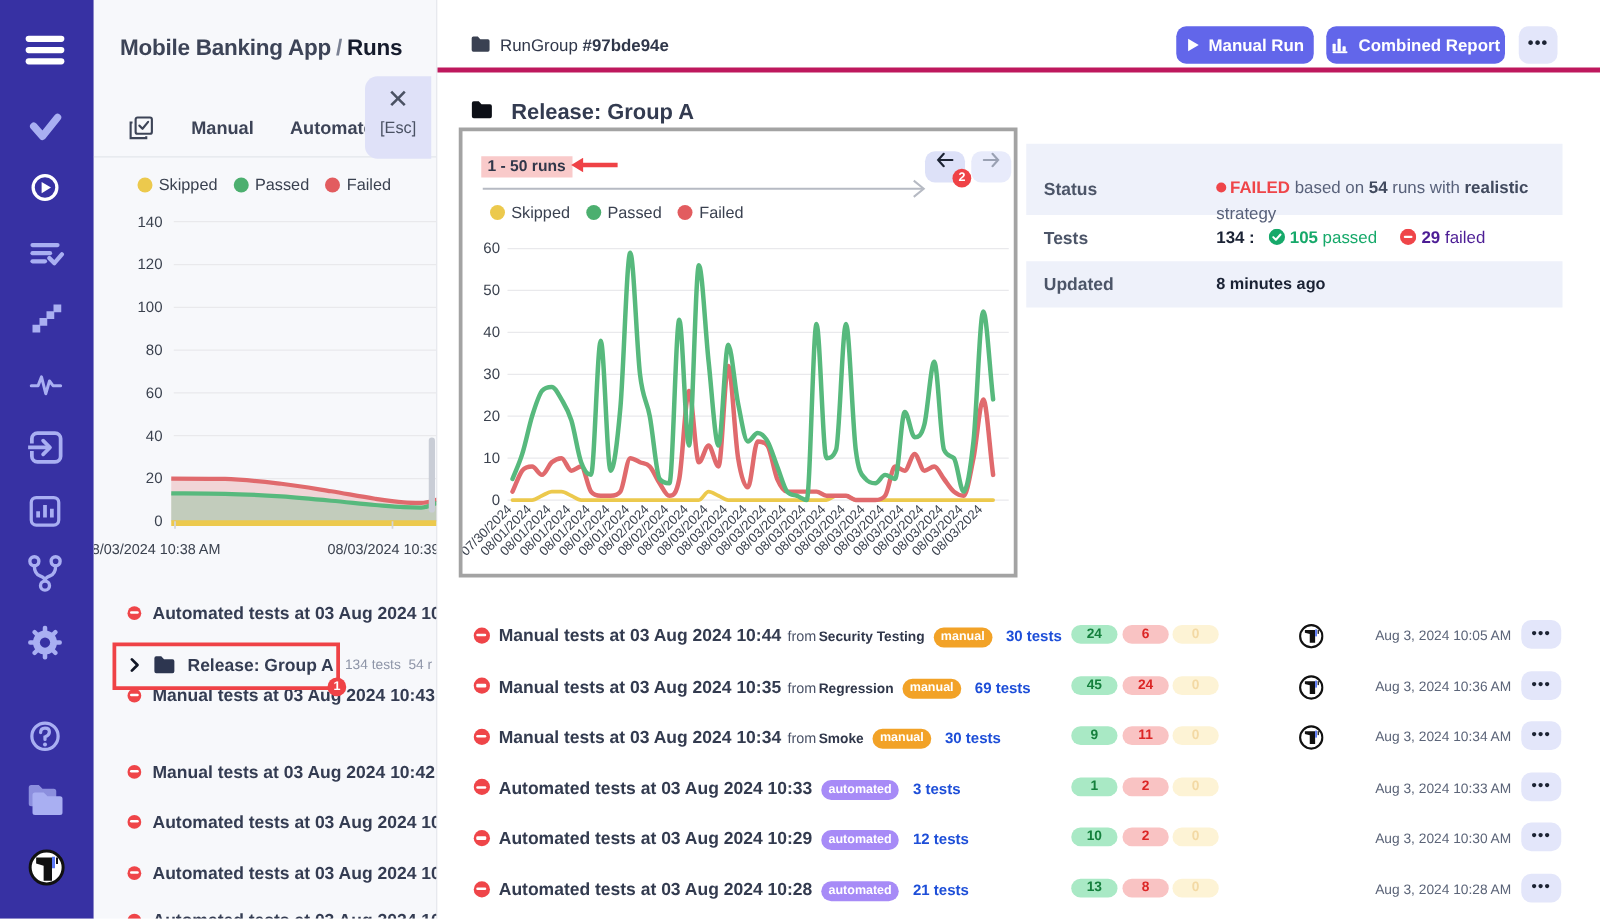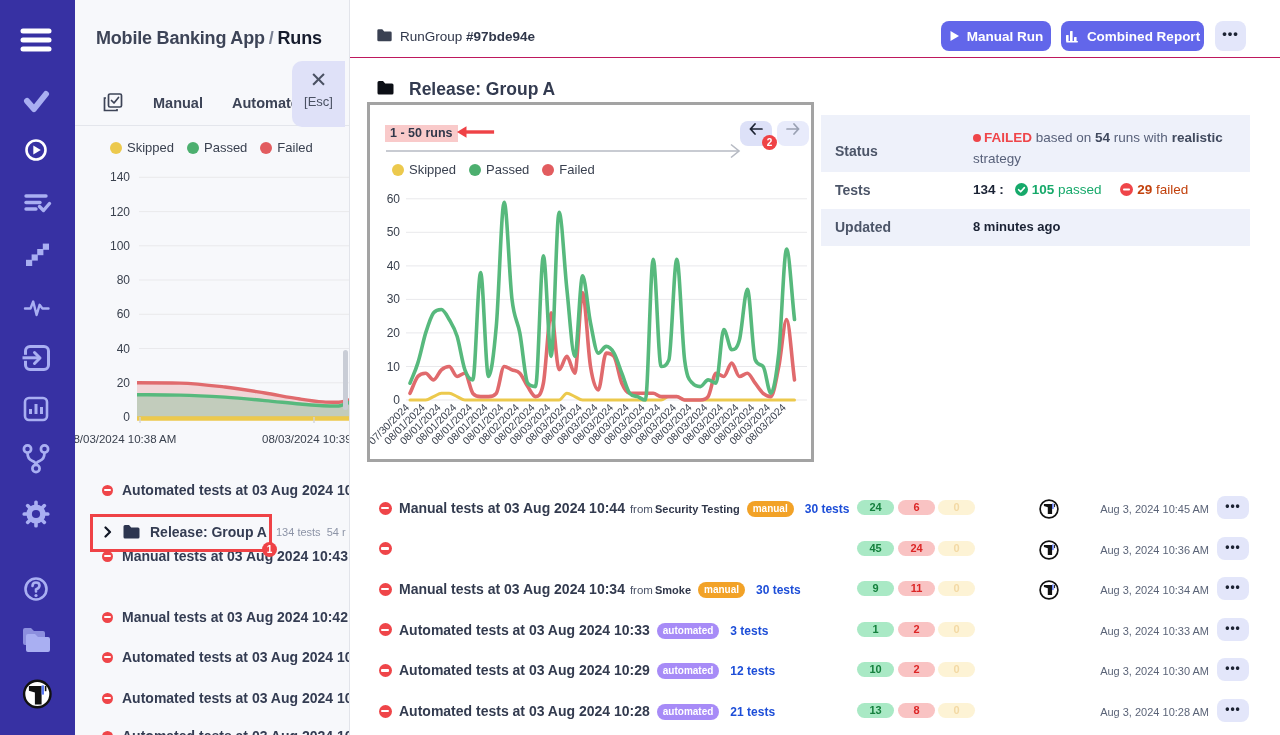--- a/index.html
+++ b/index.html
@@ -32,21 +32,21 @@
   #esc-pop { position:absolute; left:217px; top:61px; width:53px; height:66px; background:#dfe1f8; border-radius:10px 0 0 10px; color:#4a5163; text-align:center; }
   #esc-pop .x { font-size:21px; color:#4a5163; margin-top:8px; line-height:22px; }
   #esc-pop .esc { font-size:13px; margin-top:3px; }
 
   
   #rel-box { position:absolute; left:15px; top:514px; width:182px; height:38px; border:3px solid #ef4246; }
   .num-badge { position:absolute; width:15px; height:15px; border-radius:50%; background:#ef4246; color:#fff; font-size:10px; font-weight:bold; text-align:center; line-height:15px; }
 
   
   #main { position:absolute; left:350px; top:0; width:930px; height:735px; background:#fff; }
-  #topbar { position:absolute; left:0; top:0; width:930px; height:58px; border-bottom:1px solid #be185d; }
+  #topbar { position:absolute; left:0; top:0; width:930px; height:58px; border-bottom:4px solid #be185d; }
   #runGroupLbl { position:absolute; left:50px; top:29px; font-size:13.5px; color:#30374a; }
   .btn { position:absolute; height:30px; border-radius:8px; background:#6266ea; color:#fff; font-size:13.5px; font-weight:bold; display:flex; align-items:center; justify-content:center; gap:7px; }
   #btn-dots { position:absolute; left:865px; top:21px; width:31px; height:30px; background:#e3e6fa; border-radius:8px; color:#1c2333; font-weight:bold; text-align:center; }
   #btn-dots span { letter-spacing:1px; font-size:13px; line-height:26px; }
   #mainHead { position:absolute; left:59px; top:79px; font-size:17.5px; font-weight:bold; color:#333b50; }
 
   
   #red-box { position:absolute; left:17px; top:102px; width:447px; height:360px; border:3px solid #a3a3a3; }
 
   #runsLbl { position:absolute; left:15px; top:20px; background:#f9caca; color:#30374a; font-size:12.5px; font-weight:bold; padding:1px 5px 2px; }
@@ -331,59 +331,60 @@
         <text transform="translate(353.8,303) rotate(-45)" text-anchor="end" font-size="10.5" fill="#3a414e">08/03/2024</text>
         <text transform="translate(369.5,303) rotate(-45)" text-anchor="end" font-size="10.5" fill="#3a414e">08/03/2024</text>
         <text transform="translate(385.2,303) rotate(-45)" text-anchor="end" font-size="10.5" fill="#3a414e">08/03/2024</text>
         <text transform="translate(400.9,303) rotate(-45)" text-anchor="end" font-size="10.5" fill="#3a414e">08/03/2024</text>
         <text transform="translate(416.6,303) rotate(-45)" text-anchor="end" font-size="10.5" fill="#3a414e">08/03/2024</text>
       </svg>
     </div>
 
     <div class="st-row bgalt" style="top:115px;height:57px;">
       <div class="st-lab" style="padding-top:28px;">Status</div>
-      <div class="st-val" style="padding-top:12px;line-height:21px;"><span style="display:inline-block;width:8px;height:8px;border-radius:50%;background:#ef4549;margin-right:3px"></span><b style="color:#ef4549">FAILED</b> based on <b style="color:#414a5e">54</b> runs with <b style="color:#414a5e">realistic</b> strategy</div>
+      <div class="st-val" style="padding-top:24px;line-height:21px;"><span style="display:inline-block;width:8px;height:8px;border-radius:50%;background:#ef4549;margin-right:3px"></span><b style="color:#ef4549">FAILED</b> based on <b style="color:#414a5e">54</b> runs with <b style="color:#414a5e">realistic</b> strategy</div>
     </div>
     <div class="st-row" style="top:172px;height:37px;">
       <div class="st-lab" style="padding-top:10px;">Tests</div>
       <div class="st-val" style="padding-top:10px;"><b style="color:#1a2234">134 :</b>&nbsp;&nbsp;
         <svg width="13" height="13" viewBox="0 0 13 13" style="vertical-align:-2px">
             <circle cx="6.5" cy="6.5" r="6.5" fill="#16a96a"></circle>
             <path d="M3.6 6.7 L5.7 8.8 L9.4 4.6" stroke="#fff" stroke-width="1.6" fill="none" stroke-linecap="round" stroke-linejoin="round"></path>
           </svg>
         <span style="color:#16a96a"><b>105</b> passed</span>&nbsp;&nbsp;&nbsp;&nbsp;
         <svg width="13" height="13" viewBox="0 0 13 13" style="vertical-align:-2px">
             <circle cx="6.5" cy="6.5" r="6.5" fill="#ef4549"></circle>
             <rect x="3" y="5.6" width="7" height="1.8" rx="0.9" fill="#fff"></rect>
           </svg>
-        <span style="color:#c2410c"><b>29</b> failed</span>
+        <span style="color:#4c1d95"><b>29</b> failed</span>
       </div>
     </div>
     <div class="st-row bgalt" style="top:209px;height:37px;">
       <div class="st-lab" style="padding-top:10px;">Updated</div>
       <div class="st-val" style="padding-top:10px;color:#1a2234;font-weight:bold;font-size:13px;">8 minutes ago</div>
     </div>
 
     <div class="run-row" style="top:488px;">
       <div class="rr-ico"></div>
       <div class="rr-title">Manual tests at 03 Aug 2024 10:44<span class="rr-from">from</span><span class="rr-suite">Security Testing</span><span class="pill manual">manual</span><span class="rr-tests">30 tests</span></div>
       <div class="cpill cp-g">24</div>
         <div class="cpill cp-r">6</div>
         <div class="cpill cp-y">0</div>
       <svg class="tlogo" width="20" height="20" viewBox="0 0 20 20">
           <circle cx="10" cy="10" r="8.9" fill="#fff" stroke="#111" stroke-width="1.7"></circle>
           <path d="M4.9 4.9 L13.1 4.9 L13.1 15.1 L8.8 15.1 L8.8 8.2 L4.9 7.1 Z" fill="#111"></path>
           <rect x="13.1" y="4.5" width="1.5" height="5.6" fill="#5b79f7"></rect>
           <rect x="15.1" y="4.9" width="1" height="3.2" fill="#111"></rect>
         </svg>
-      <div class="rr-date">Aug 3, 2024 10:45 AM</div>
+      <div class="rr-date">Aug 3, 2024 10:05 AM</div>
       <div class="rr-dots"><span>•••</span></div>
     </div>
     <div class="run-row" style="top:528.6px;">
       <div class="rr-ico"></div>
+      <div class="rr-title">Manual tests at 03 Aug 2024 10:35<span class="rr-from">from</span><span class="rr-suite">Regression</span><span class="pill manual">manual</span><span class="rr-tests">69 tests</span></div>
       <div class="cpill cp-g">45</div>
         <div class="cpill cp-r">24</div>
         <div class="cpill cp-y">0</div>
       <svg class="tlogo" width="20" height="20" viewBox="0 0 20 20">
           <circle cx="10" cy="10" r="8.9" fill="#fff" stroke="#111" stroke-width="1.7"></circle>
           <path d="M4.9 4.9 L13.1 4.9 L13.1 15.1 L8.8 15.1 L8.8 8.2 L4.9 7.1 Z" fill="#111"></path>
           <rect x="13.1" y="4.5" width="1.5" height="5.6" fill="#5b79f7"></rect>
           <rect x="15.1" y="4.9" width="1" height="3.2" fill="#111"></rect>
         </svg>
       <div class="rr-date">Aug 3, 2024 10:36 AM</div>

